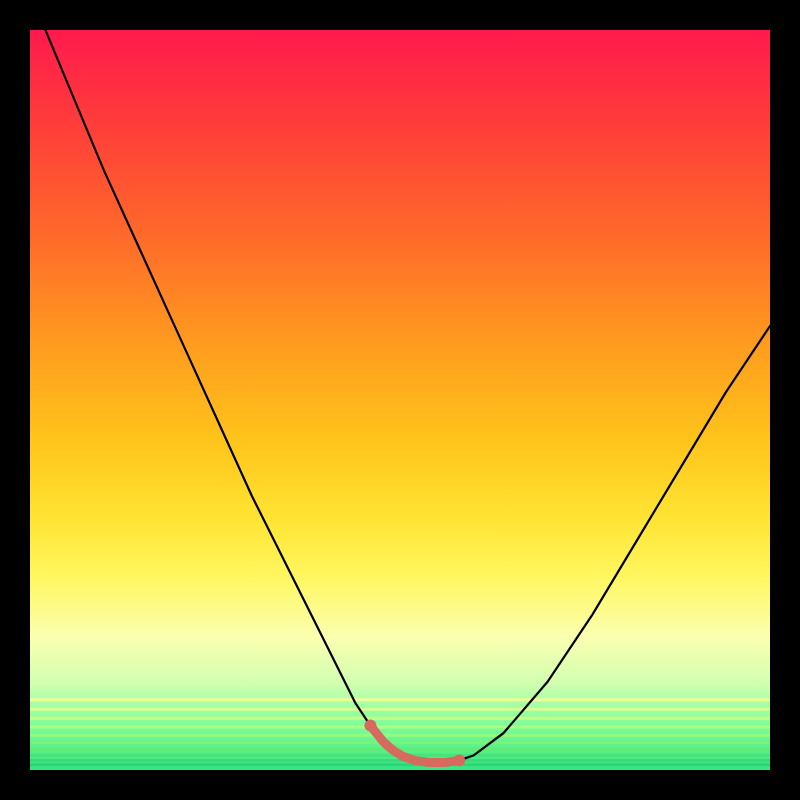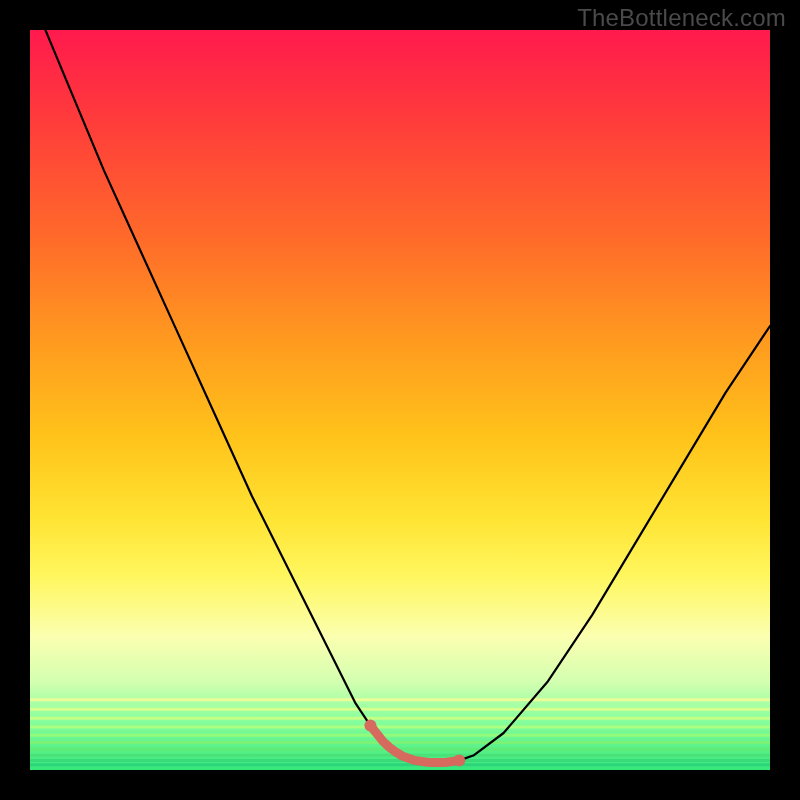--- a/index.html
+++ b/index.html
@@ -76,14 +76,13 @@
           <line x1="0" y1="730.4" x2="740" y2="730.4" stroke="#38da7a" stroke-width="3"></line>
           <line x1="0" y1="734.8" x2="740" y2="734.8" stroke="#2cd47b" stroke-width="3"></line>
         </g>
       <path id="curve-path" fill="none" stroke-width="2.2" stroke-linejoin="round" stroke-linecap="round" d="M0.00 -37.00 L37.00 51.80 L74.00 140.60 L111.00 222.00 L148.00 303.40 L185.00 384.80 L222.00 466.20 L259.00 540.20 L296.00 614.20 L325.60 673.40 L340.40 695.60 L355.20 714.10 L370.00 725.20 L384.80 730.38 L399.60 732.60 L414.40 732.60 L429.20 730.38 L444.00 725.20 L473.60 703.00 L518.00 651.20 L562.40 584.60 L606.80 510.60 L651.20 436.60 L695.60 362.60 L740.00 296.00" stroke="#000000"></path>
       <path id="marker-band" fill="none" stroke-width="9" stroke-linecap="round" d="M340.40 695.60 L346.74 703.53 L353.09 711.46 L359.43 717.27 L365.77 722.03 L372.11 725.94 L378.46 728.16 L384.80 730.38 L391.14 731.33 L397.49 732.28 L403.83 732.60 L410.17 732.60 L416.51 732.28 L422.86 731.33 L429.20 730.38" stroke="#d66a5e"></path>
       <circle id="marker-dot-left" r="6" cx="340.40" cy="695.60" fill="#d66a5e"></circle>
       <circle id="marker-dot-right" r="6" cx="429.20" cy="730.38" fill="#d66a5e"></circle>
     </svg>
   </div>
 
-  <div class="watermark">TheBottleneck.com</div>
 </div>
 
 </body></html>

